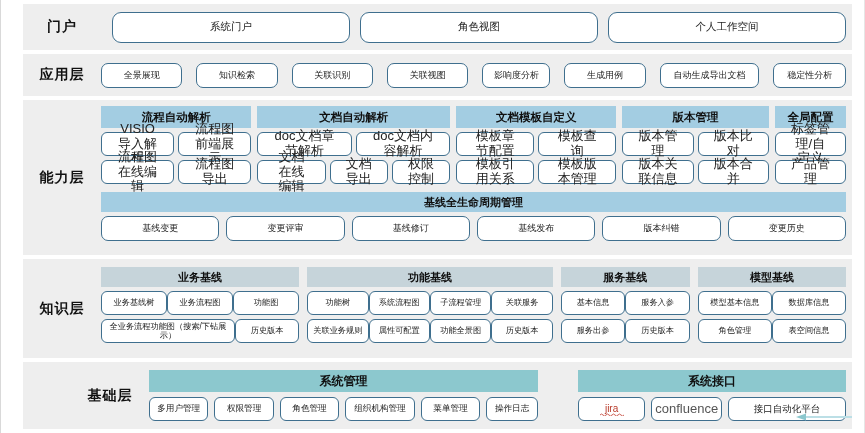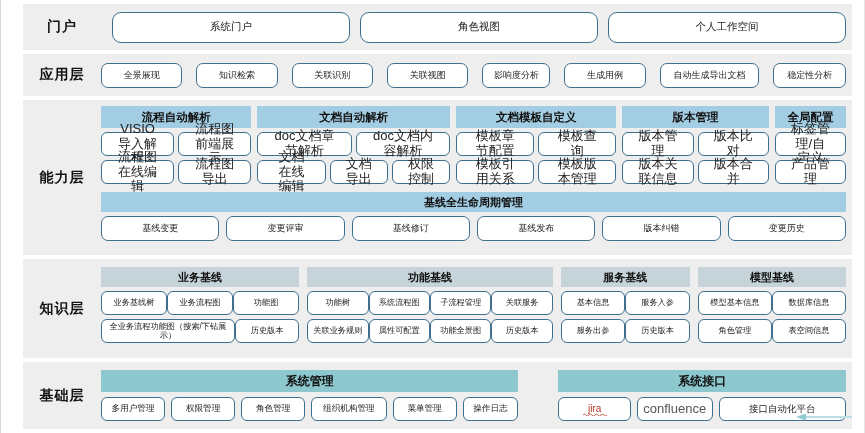--- a/index.html
+++ b/index.html
@@ -178,21 +178,21 @@
   
   #row-know { top: 259px; height: 99px; align-items: stretch; }
   #row-know .layer-label { display:flex; align-items:center; justify-content:center; }
   .kn-groups { display: flex; gap: 8px; margin-top: 8px; }
   .kn-group { display: flex; flex-direction: column; gap: 4px; }
   .kn-grid-row { display: flex; }
   .kn-grid-row .pill { flex: 1 1 0; }
 
   
   #row-base { top: 362px; height: 67px; align-items: stretch; }
-  #row-base .layer-label { display:flex; align-items:center; justify-content:center; }
+  #row-base .layer-label { display:flex; align-items:center; justify-content:center;padding-left:48px; }
   .base-groups { display: flex; gap: 40px; margin-top: 8px; }
   .base-group { display: flex; flex-direction: column; gap: 5px; }
   .base-grid-row { display: flex; gap: 6px; }
   .base-grid-row .pill { flex: 1 1 0; }
 
   .arrow-deco {
     position: absolute;
     right: 0px;
     bottom: 8px;
     width: 58px;

